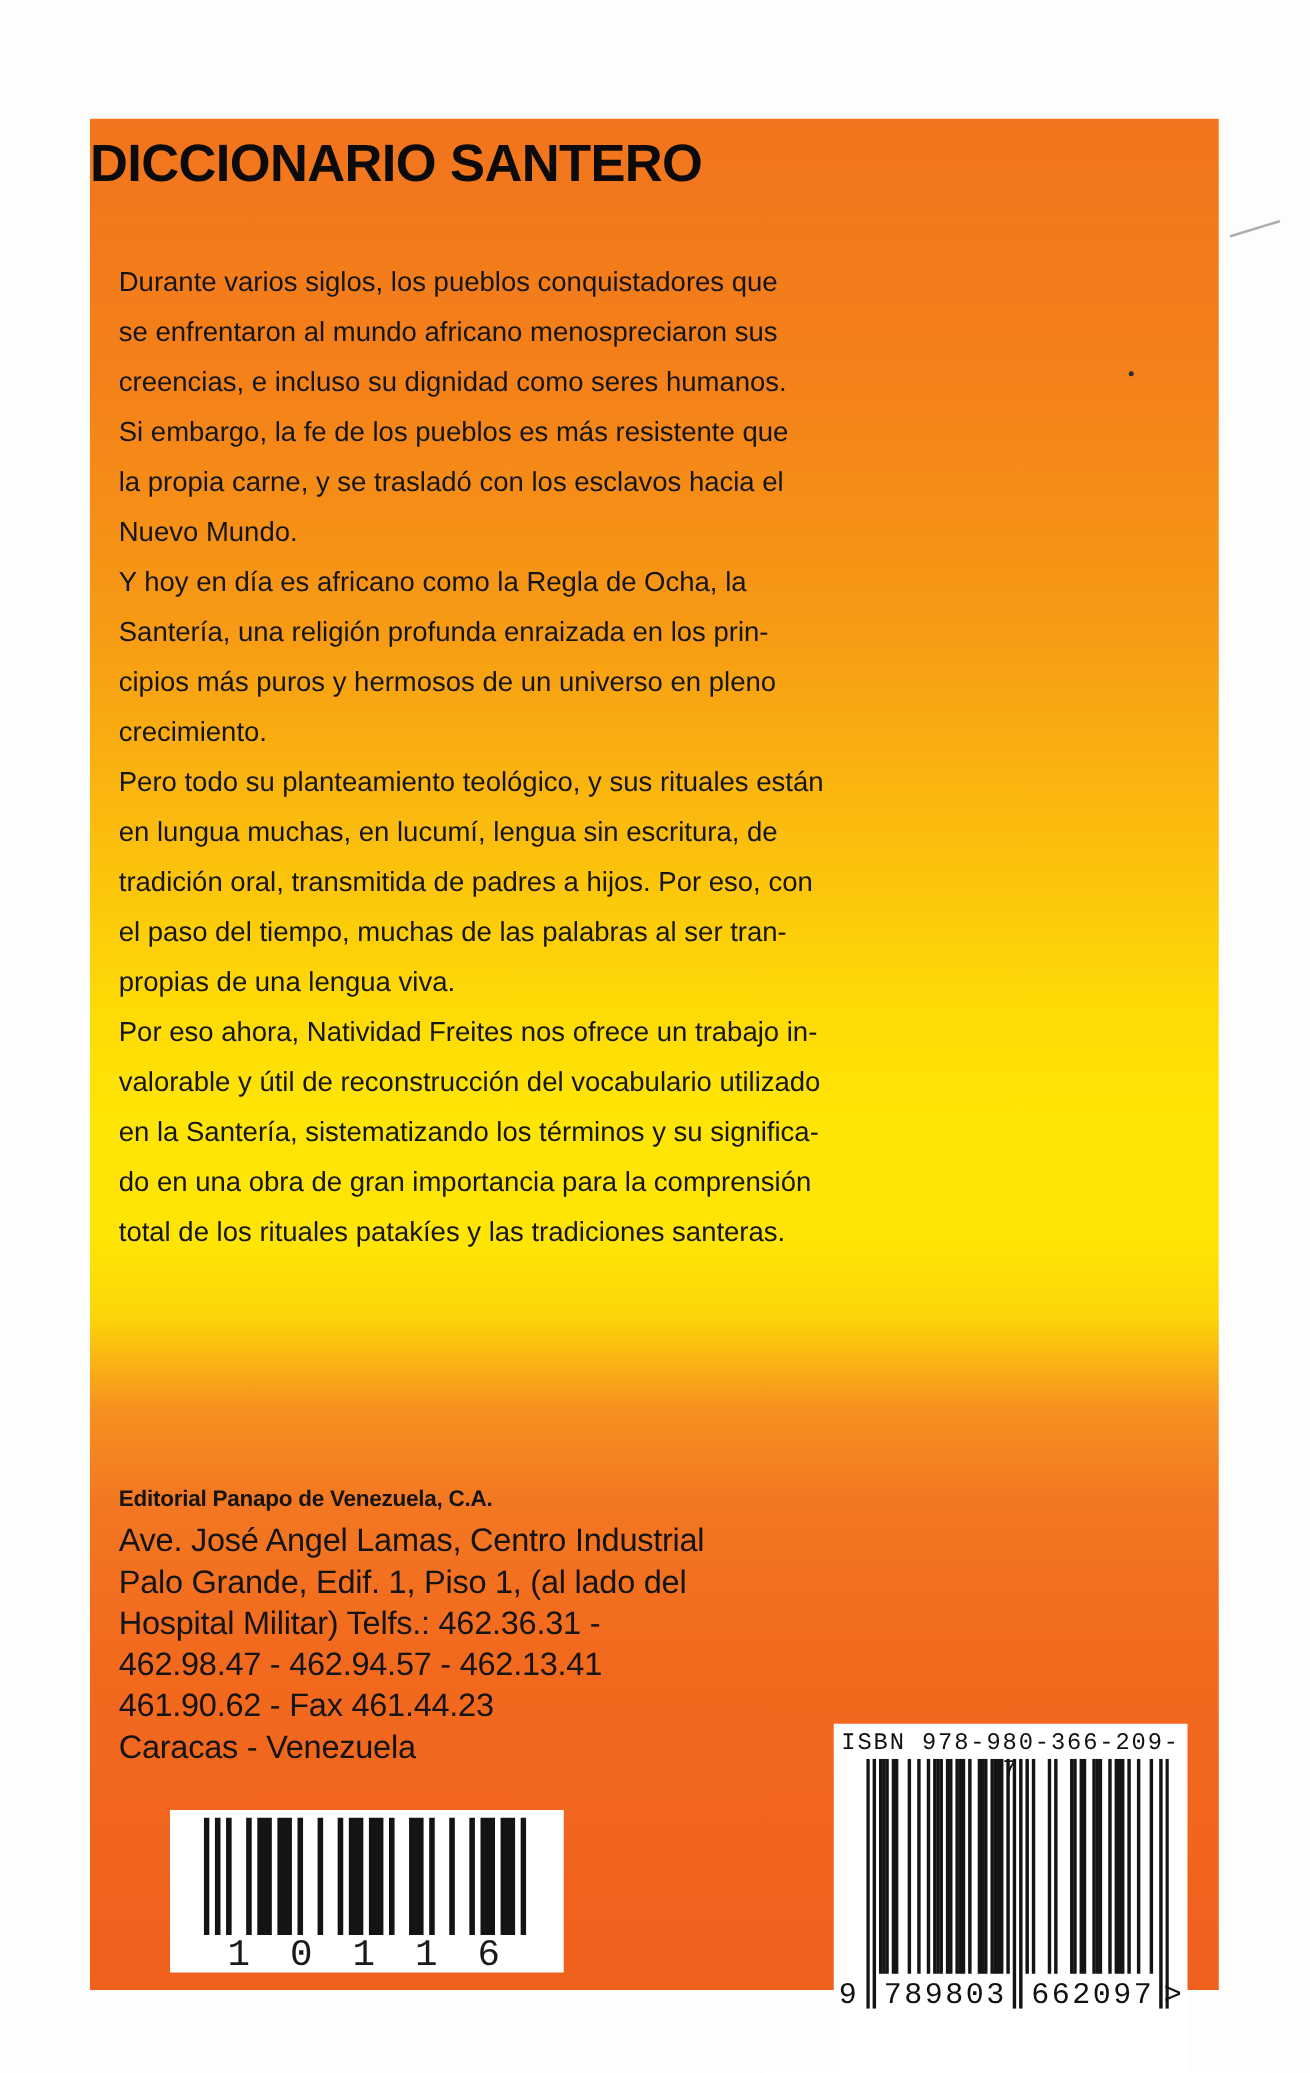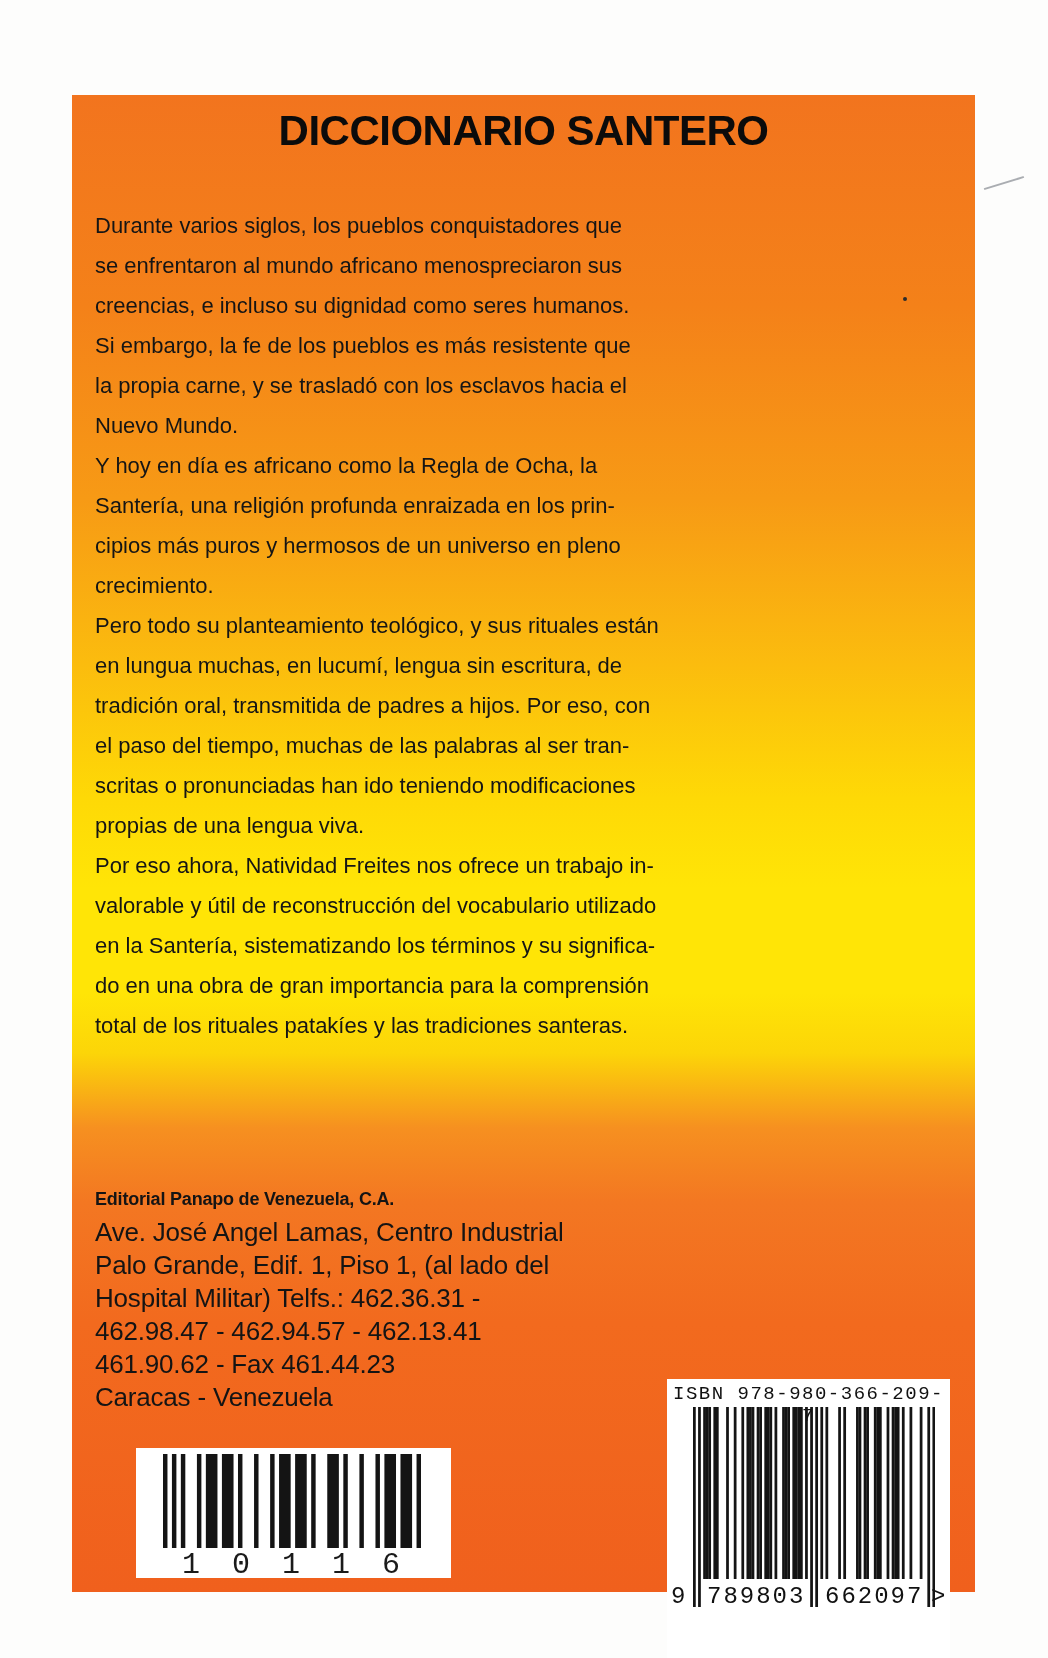--- a/index.html
+++ b/index.html
@@ -3,21 +3,21 @@
 <meta charset="utf-8">
 <style>
   html,body{margin:0;padding:0;background:#fff;}
   .page{position:relative;width:1048px;height:1658px;background:#fdfdfc;overflow:hidden;
         font-family:"Liberation Sans", sans-serif;}
   .card{position:absolute;left:72px;top:95px;width:903px;height:1497px;
         background:linear-gradient(180deg,
           #f2741e 0%, #f48119 14%, #f79a15 27%, #fbbc0e 38%, #fed906 47%,
           #ffe506 53%, #ffe506 60%, #fcd508 64%, #f69020 69%, #f37722 74%,
           #f26a1e 82%, #f0601d 100%);}
-  .title{position:absolute;left:0;top:12px;width:100%;text-align:center;
+  .title{position:absolute;left:0;top:12px;width:100%;text-align:left;
          font-size:42px;font-weight:700;letter-spacing:-0.5px;color:#0b0b0b;}
   .synopsis{position:absolute;left:23px;top:111px;width:862px;color:#151515;}
   .synopsis .line{font-size:22px;line-height:40px;white-space:nowrap;}
   .publisher{position:absolute;left:23px;top:1088px;color:#141414;}
   .publisher .pub-name{font-size:18px;line-height:33px;font-weight:700;letter-spacing:-0.2px;}
   .publisher .pub-line{font-size:26px;line-height:33px;letter-spacing:-0.2px;}
   .isbn-box{position:absolute;left:595px;top:1284px;width:283px;height:294px;background:#fff;}
   .isbn-label{position:absolute;left:0;top:4px;width:100%;text-align:center;
               font-family:"Liberation Mono", monospace;font-size:19px;letter-spacing:1.5px;color:#111;}
   .ean-svg{position:absolute;left:26px;top:28px;}
@@ -51,21 +51,20 @@
       <div class="line">la propia carne, y se trasladó con los esclavos hacia el</div>
       <div class="line">Nuevo Mundo.</div>
       <div class="line">Y hoy en día es africano como la Regla de Ocha, la</div>
       <div class="line">Santería, una religión profunda enraizada en los prin-</div>
       <div class="line">cipios más puros y hermosos de un universo en pleno</div>
       <div class="line">crecimiento.</div>
       <div class="line">Pero todo su planteamiento teológico, y sus rituales están</div>
       <div class="line">en lungua muchas, en lucumí, lengua sin escritura, de</div>
       <div class="line">tradición oral, transmitida de padres a hijos. Por eso, con</div>
       <div class="line">el paso del tiempo, muchas de las palabras al ser tran-</div>
-      <div class="line">scritas o pronunciadas han ido teniendo modificaciones</div>
       <div class="line">propias de una lengua viva.</div>
       <div class="line">Por eso ahora, Natividad Freites nos ofrece un trabajo in-</div>
       <div class="line">valorable y útil de reconstrucción del vocabulario utilizado</div>
       <div class="line">en la Santería, sistematizando los términos y su significa-</div>
       <div class="line">do en una obra de gran importancia para la comprensión</div>
       <div class="line">total de los rituales patakíes y las tradiciones santeras.</div>
     </div>
 
     <div class="publisher">
       <div class="pub-name">Editorial Panapo de Venezuela, C.A.</div>

